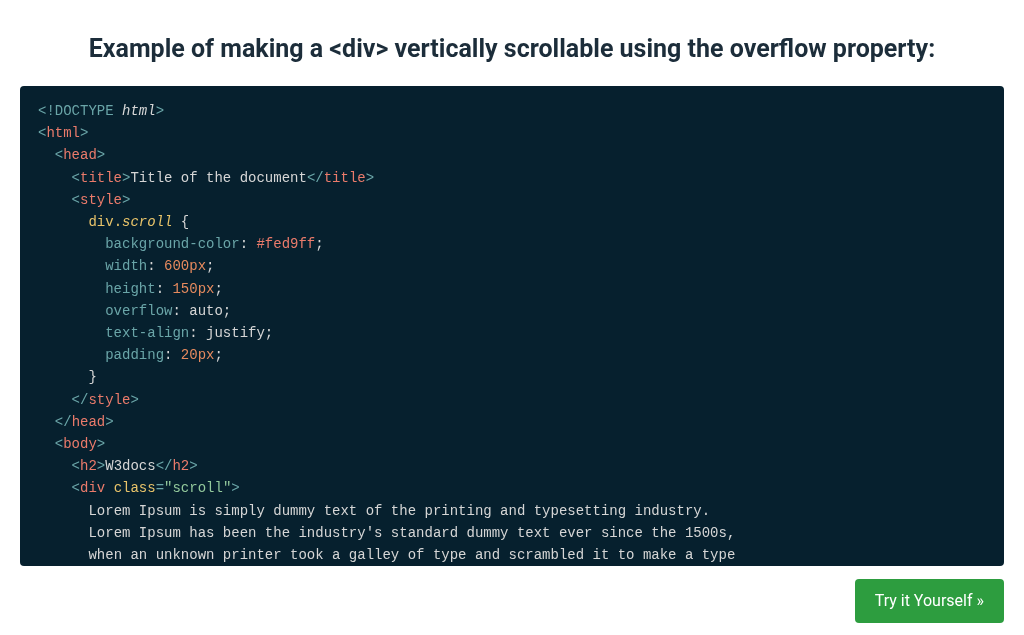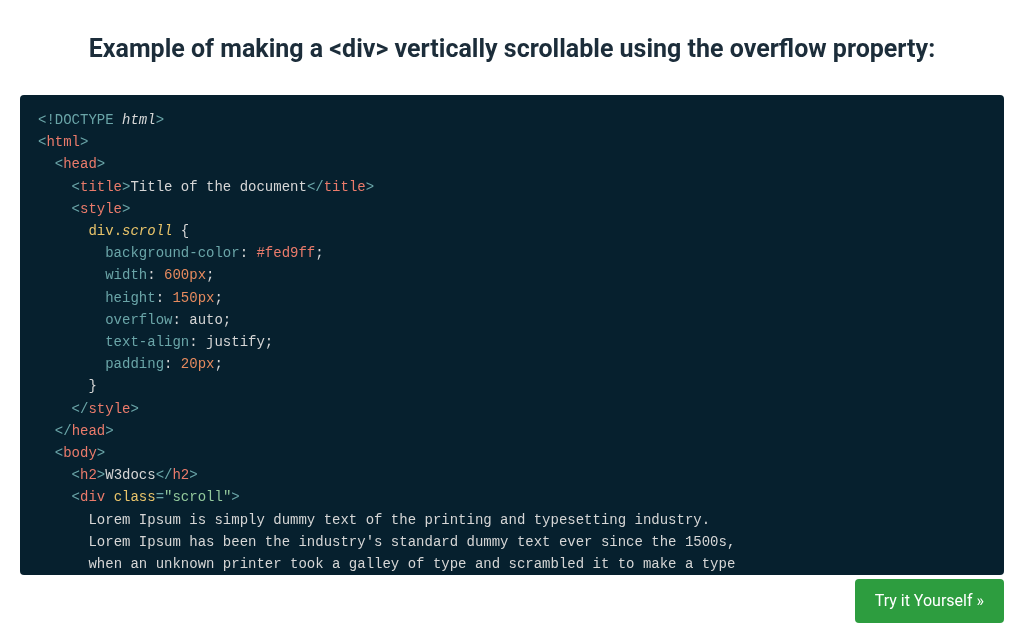--- a/index.html
+++ b/index.html
@@ -12,21 +12,21 @@
       overflow: hidden;
     }
     .page-title {
       font-size: 25px;
       font-weight: 700;
       color: #1c2d3a;
       padding: 34px 20px 20px 20px;
       text-align: center;
     }
     .code-wrapper {
-      margin: 12px 20px 10px 20px;
+      margin: 3px 20px 10px 20px;
       position: relative;
     }
     .code-block {
       background: #06202e;
       border-radius: 4px;
       height: 480px;
       overflow-y: auto;
       padding: 14px 18px;
       font-family: "Consolas", "Monaco", "Courier New", monospace;
       font-size: 14px;

